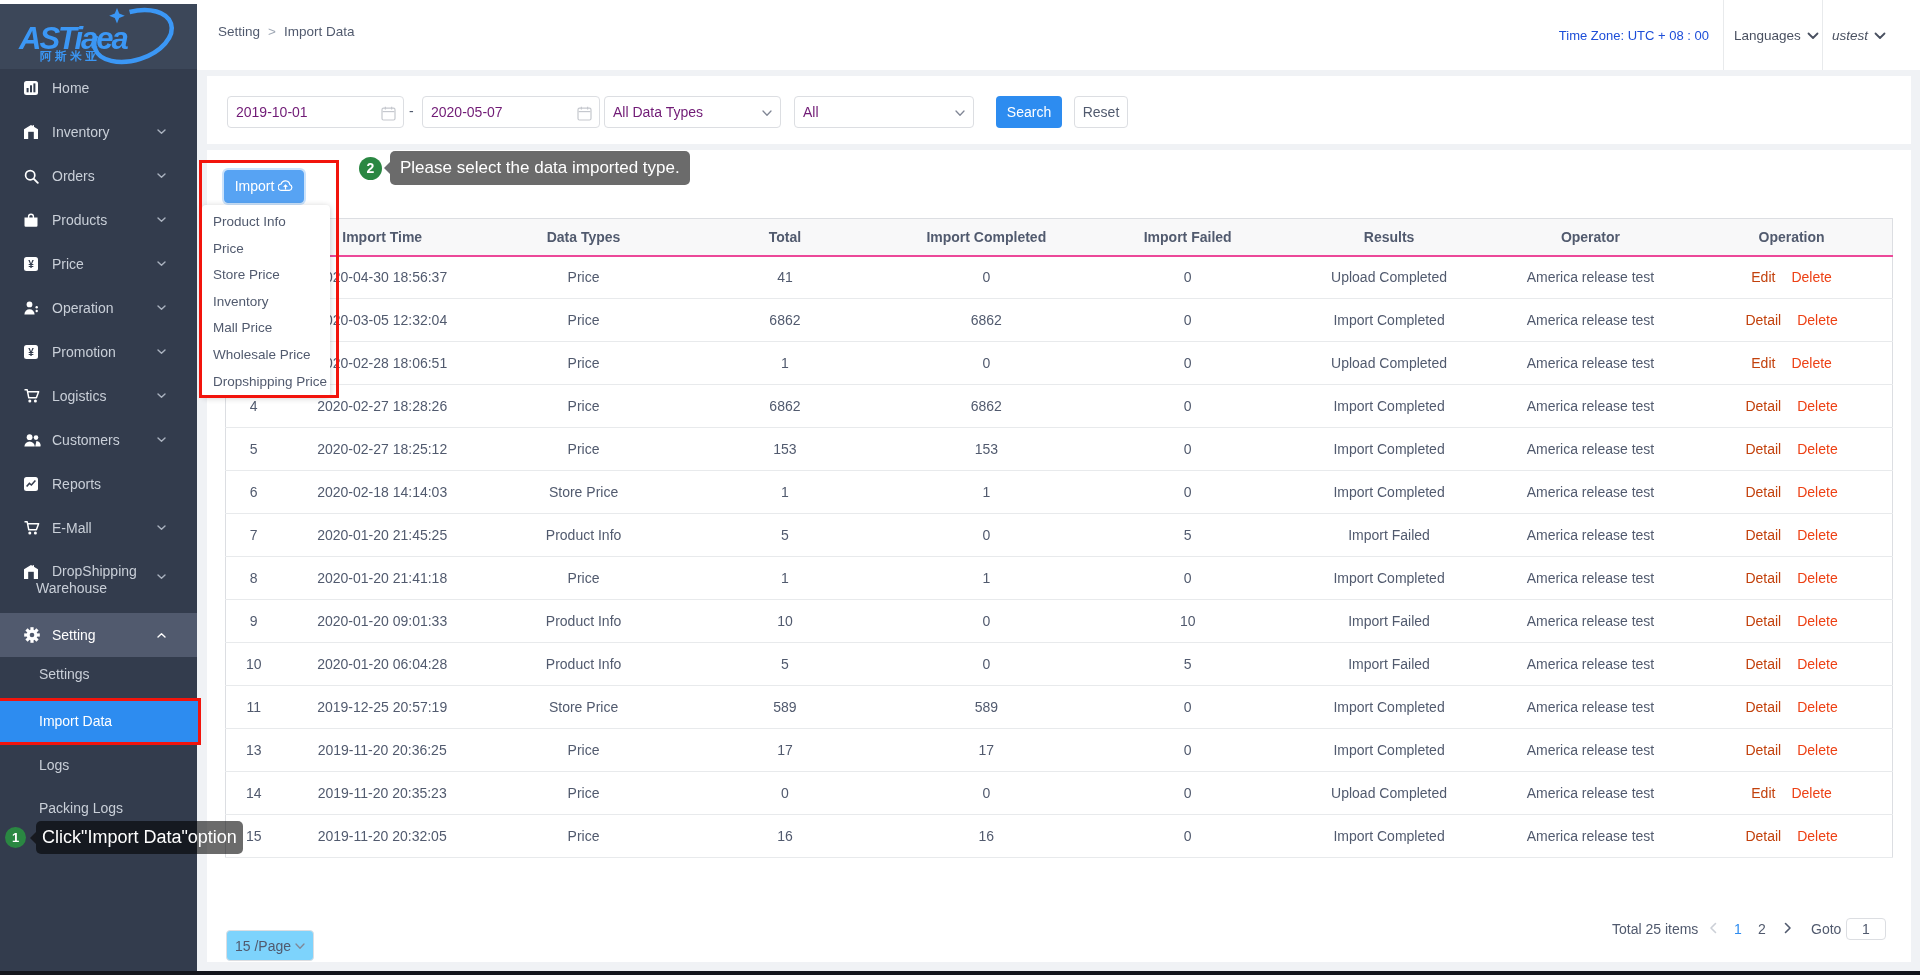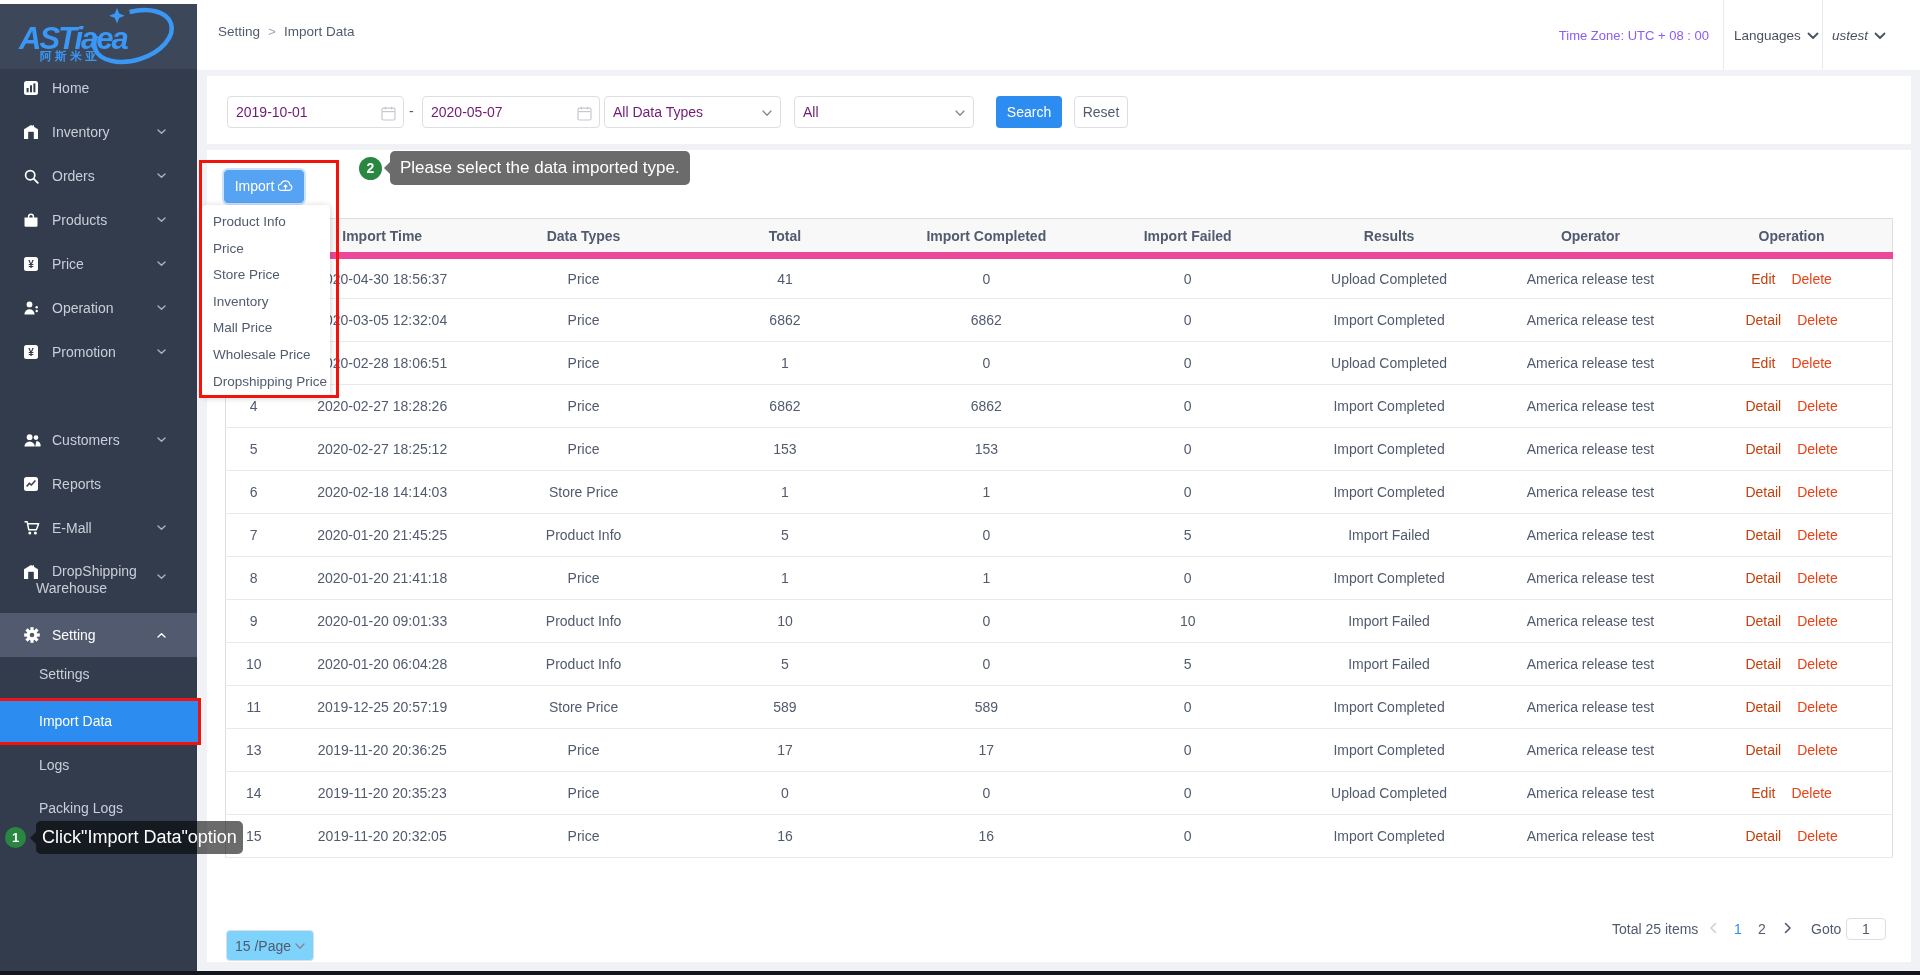--- a/index.html
+++ b/index.html
@@ -18,21 +18,21 @@
 .mitem .ic { position:absolute; left:24px; top:50%; margin-top:-7px; width:14px; height:14px; }
 .mitem .lb { position:absolute; left:52px; top:50%; transform:translateY(-50%); font-size:14px; }
 .mitem .ch { position:absolute; left:157px; top:50%; margin-top:-3px; }
 .mitem .ic svg, .mitem .ch svg, .calic svg, .selar svg { display:block; }
 .subitem { position:absolute; left:0; width:197px; color:#c9cfd8; font-size:14px; }
 .subitem span { position:absolute; left:39px; top:50%; transform:translateY(-50%); }
 
 
 #crumb { left:218px; top:24px; font-size:13.5px; color:#515a6e; }
 #crumb .sep { color:#9ea7b4; padding:0 8px; }
-#tz { top:28px; right:211px; font-size:13px; color:#8b5cf6; }
+#tz { top:28px; right:211px; font-size:13px; color:#1d4ed8; }
 .hsep { top:0; width:1px; height:70px; background:#e8eaec; }
 #lang { top:28px; left:1734px; color:#495060; font-size:13.5px; }
 #user { top:28px; left:1832px; color:#495060; font-size:13.5px;font-style:italic; }
 
 
 #card1 { left:207px; top:76px; width:1704px; height:68px; background:#fff; }
 #card2 { left:207px; top:150px; width:1704px; height:812px; background:#fff; }
 
 
 .ctl { position:absolute; top:96px; height:32px; border:1px solid #dcdee2; border-radius:4px; background:#fff; font-size:14px; color:#701a75; }
@@ -54,21 +54,21 @@
 #ddown { left:202px; top:205px; width:128px; height:192px; background:#fff; border-radius:4px; box-shadow:0 1px 6px rgba(0,0,0,.2); padding-top:4px; }
 #ddown .it { height:26.6px; line-height:26.6px; padding-left:11px; font-size:13.5px; color:#515a6e; white-space:nowrap; }
 
 
 .redrect { position:absolute; border:3px solid #f2140c; }
 #red1 { left:199px; top:160px; width:140px; height:238px; }
 #red2 { left:-4px; top:698px; width:205px; height:47px; }
 
 
 #tbl { left:225px; top:218px; width:1668px; border-collapse:collapse; table-layout:fixed; font-size:14px; color:#515a6e; background:#fff; border:1px solid #dcdee2; }
-#tbl th { height:37px; background:#f8f8f9; font-weight:bold; border-bottom:7px solid #ec4899; text-align:center; }
+#tbl th { height:37px; background:#f8f8f9; font-weight:bold; border-bottom:2px solid #ec4899; text-align:center; }
 #tbl td { height:43px; border-bottom:1px solid #e8eaec; text-align:center; }
 .lnk { color:#c2410c; }
 .del { color:#ed4014; margin-left:16px; }
 
 
 #pgsel { left:226px; top:918px; width:88px; height:31px; border:1px solid #dcdee2; border-radius:4px; background:#7dd3fc;margin-top:12px; }
 #pgsel .ptxt { position:absolute; left:8px; top:50%; transform:translateY(-50%); }
 .pgt { top:921px; font-size:14px; color:#515a6e; }
 #goto-in { left:1846px; top:918px; width:40px; height:22px; border:1px solid #dcdee2; border-radius:4px; background:#fff; text-align:center; line-height:20px; font-size:14px; }
 
@@ -174,20 +174,35 @@
       </span>
     </div>
   <div class="mitem" style="top:326px;">
       <span class="ic">
         <svg width="14" height="14" viewBox="0 0 14 14">
           <rect width="14" height="14" rx="2.5" fill="#fff"></rect>
           <text x="7" y="10.6" font-size="10" font-weight="bold" fill="#333c4d" text-anchor="middle" font-family="Liberation Sans">¥</text>
         </svg>
       </span>
       <span class="lb">Promotion</span>
+      <span class="ch">
+        <svg width="9" height="6" viewBox="0 0 9 6">
+          <polyline points="1,1 4.5,4.3 8,1" fill="none" stroke="#aab2bf" stroke-width="1.4" stroke-linecap="round" stroke-linejoin="round"></polyline>
+        </svg>
+      </span>
+    </div>
+  <div class="mitem" style="top:370px;">
+      <span class="ic">
+        <svg width="16" height="15" viewBox="0 0 16 15">
+          <path d="M0.5 0.8 H3.2 L4.8 8.8 H12.4 L14.6 2.8 H4.2" fill="none" stroke="#fff" stroke-width="1.5" stroke-linejoin="round"></path>
+          <circle cx="5.8" cy="12" r="1.5" fill="#fff"></circle>
+          <circle cx="11.4" cy="12" r="1.5" fill="#fff"></circle>
+        </svg>
+      </span>
+      <span class="lb">Logistics</span>
       <span class="ch">
         <svg width="9" height="6" viewBox="0 0 9 6">
           <polyline points="1,1 4.5,4.3 8,1" fill="none" stroke="#aab2bf" stroke-width="1.4" stroke-linecap="round" stroke-linejoin="round"></polyline>
         </svg>
       </span>
     </div>
   <div class="mitem" style="top:414px;">
       <span class="ic">
         <svg width="17" height="14" viewBox="0 0 17 14">
           <circle cx="5.6" cy="4.2" r="2.9" fill="#fff"></circle>

